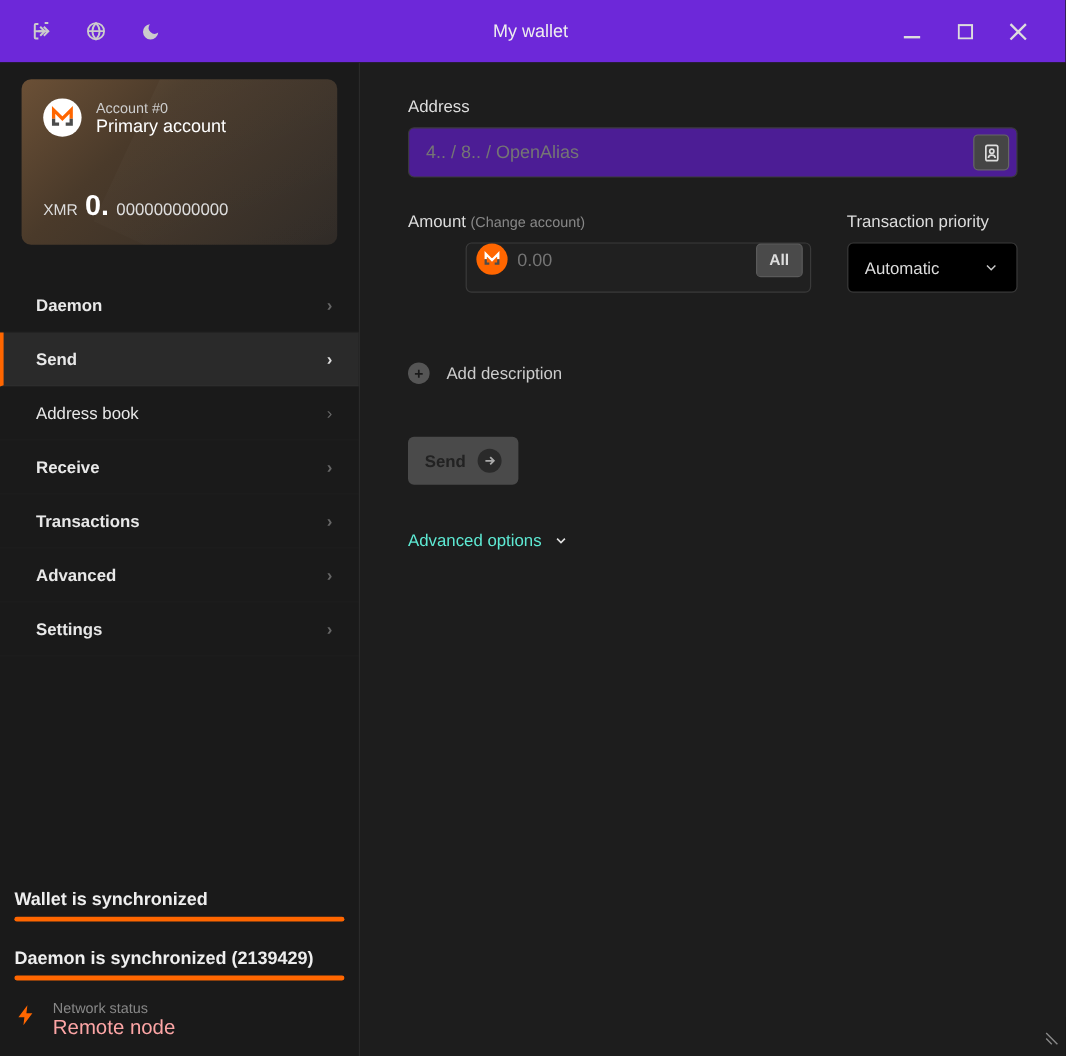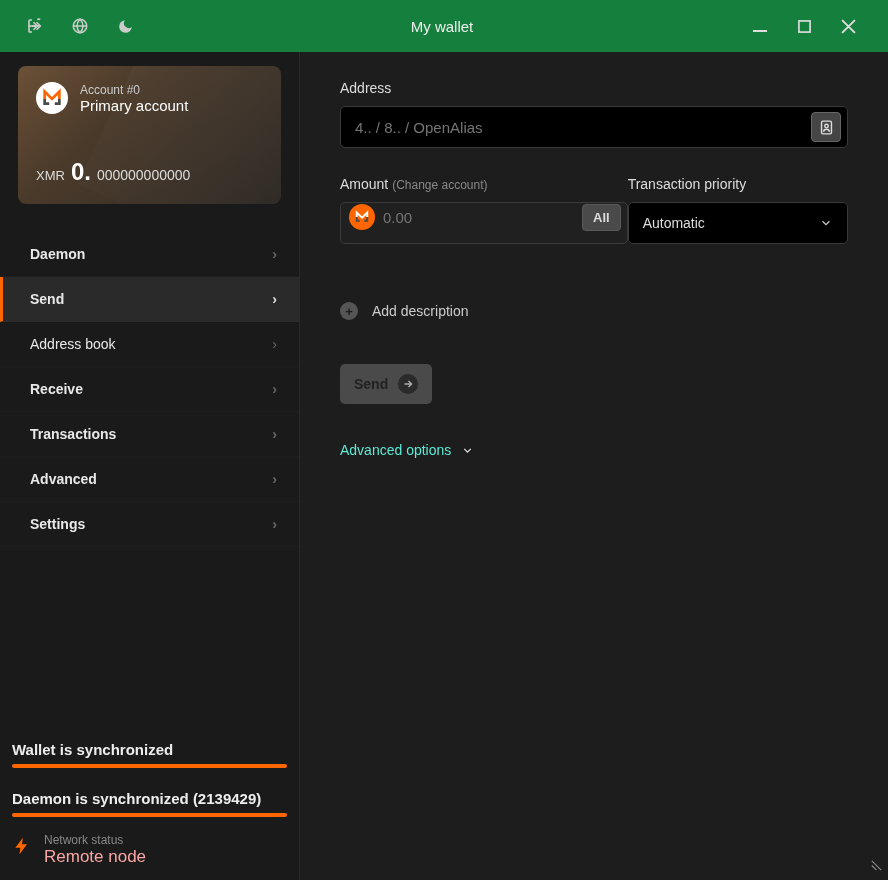--- a/index.html
+++ b/index.html
@@ -4,21 +4,21 @@
 <style>
 * { box-sizing: border-box; margin: 0; padding: 0; }
 body {
   width: 888px; height: 880px;
   background: #1a1a1a;
   font-family: -apple-system, BlinkMacSystemFont, "Segoe UI", Arial, sans-serif;
   color: #fff; overflow: hidden; position: relative;
 }
 .titlebar {
   height: 52px; display: flex; align-items: center;
-  padding: 0 17px; background: #15803d;
+  padding: 0 17px; background: #6d28d9;
 }
 .titlebar-left { display: flex; gap: 25px; padding-left: 8px; }
 .tb-icon { width: 20px; height: 20px; display:flex; align-items:center; justify-content:center; color:#ccc; cursor:pointer; }
 .titlebar-title { flex:1; text-align:center; font-size:15px; color:#eee; font-weight:500; }
 .titlebar-right { display:flex; gap:22px; padding-right:12px; }
 .win-btn { width:22px; height:22px; display:flex; align-items:center; justify-content:center; color:#ddd; cursor:pointer; }
 
 .main { display:flex; height: calc(100% - 52px); }
 .sidebar { width: 300px; background:#1a1a1a; display:flex; flex-direction:column; border-right:1px solid #2a2a2a; }
 .card {
@@ -60,34 +60,34 @@
 .netstat { display:flex; gap:12px; align-items:center; margin-top:8px;}
 .bolt { color:#ff6600; font-size:26px; }
 .netstat-txt .ns-label { font-size:12px; color:#888; }
 .netstat-txt .ns-val { font-size:17px; color:#fca5a5; }
 
 .content { flex:1; padding: 28px 40px; background:#1d1d1d; position:relative; }
 .field-label { font-size:14px; color:#ddd; margin-bottom:10px; }
 .field-label .hint { font-size:12px; color:#888; font-weight:400; }
 .address-wrap {
   display:flex; align-items:center; border:1px solid #3a3a3a; border-radius:5px;
-  background:#000000; height:42px; padding:0 6px 0 14px; margin-bottom:28px;
+  background:#4c1d95; height:42px; padding:0 6px 0 14px; margin-bottom:28px;
 }
 .address-wrap input { flex:1; background:transparent; border:none; outline:none; color:#999; font-size:15px; }
 .address-book-btn {
   width:30px; height:30px; border-radius:4px; background:#454545;
   display:flex; align-items:center; justify-content:center; cursor:pointer; border:1px solid #666;
 }
 
-.row2 { display:flex; }
+.row2 { display:flex; gap:30px; }
 .col-amount { flex: 0 0 278px; }
 .col-priority { flex:1; }
 .amount-wrap {
-  display:flex; align-items:center; border:1px solid #3a3a3a; border-radius:5px;
-  background:#202020; height:42px; padding:0 6px 12px 8px;
+  display:flex; border:1px solid #3a3a3a; border-radius:5px;
+  background:#202020; height:42px; padding:0 6px 12px 8px;margin-left:48px;
 }
 .xmr-badge { width:26px; height:26px; border-radius:50%; background:#ff6600; display:flex; align-items:center; justify-content:center; margin-right:8px;}
 .amount-wrap input { flex:1; background:transparent; border:none; outline:none; color:#888; font-size:15px; }
 .all-btn { background:#4a4a4a; color:#ddd; font-size:13px; font-weight:600; padding:5px 10px; border-radius:4px; border:1px solid #5a5a5a; cursor:pointer;}
 .select-wrap {
   display:flex; align-items:center; justify-content:space-between;
   border:1px solid #3a3a3a; border-radius:5px; background:#000000;
   height:42px; padding:0 14px; cursor:pointer;
 }
 .select-wrap span { font-size:14px; color:#ddd; }

